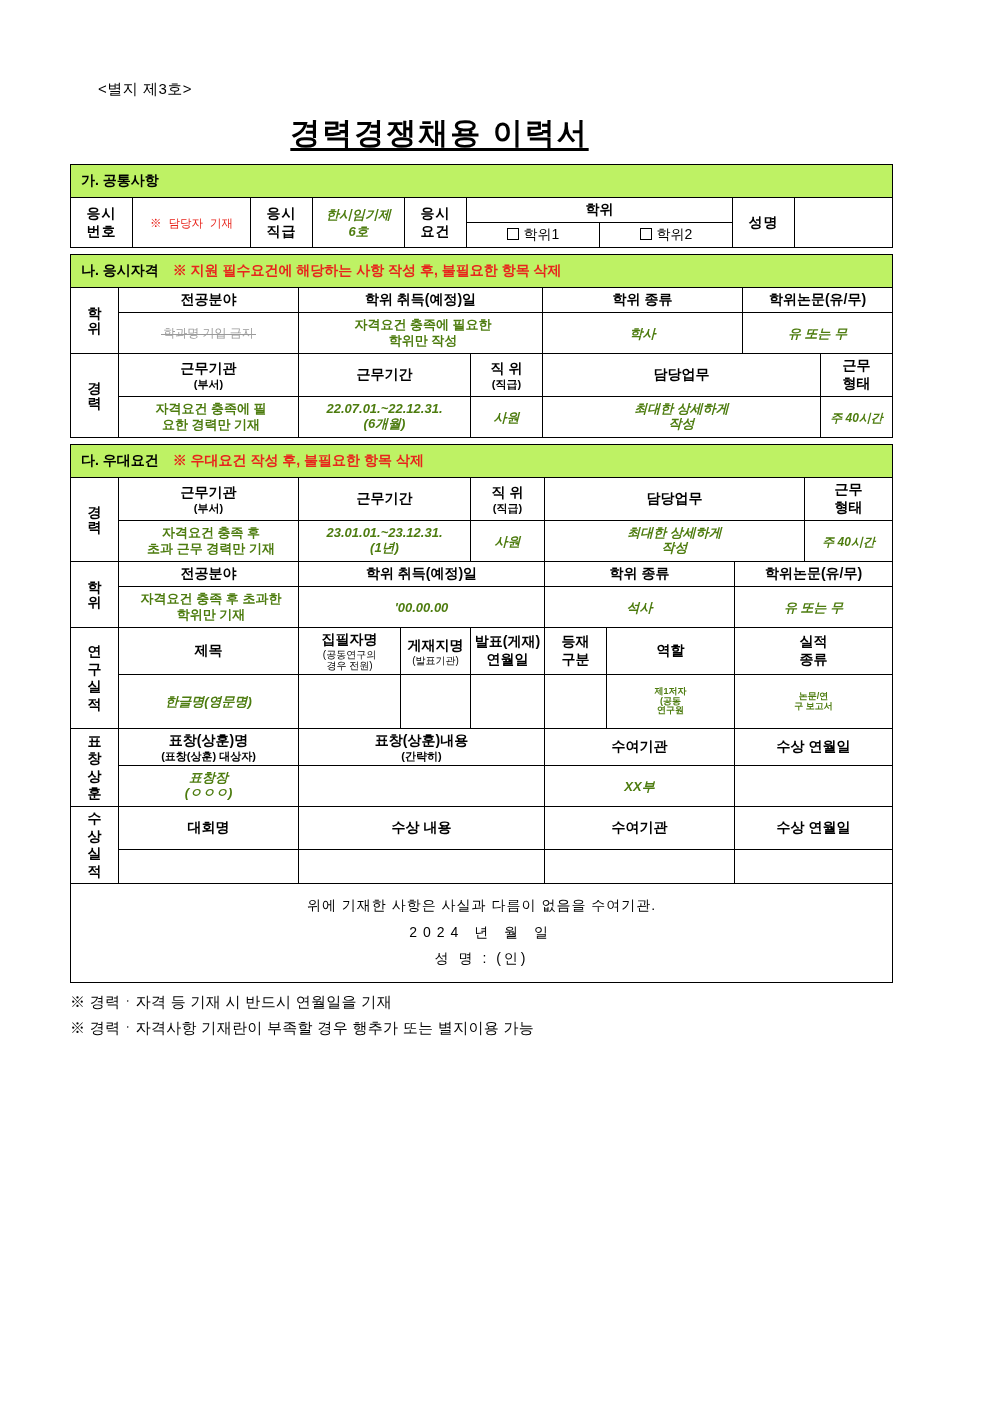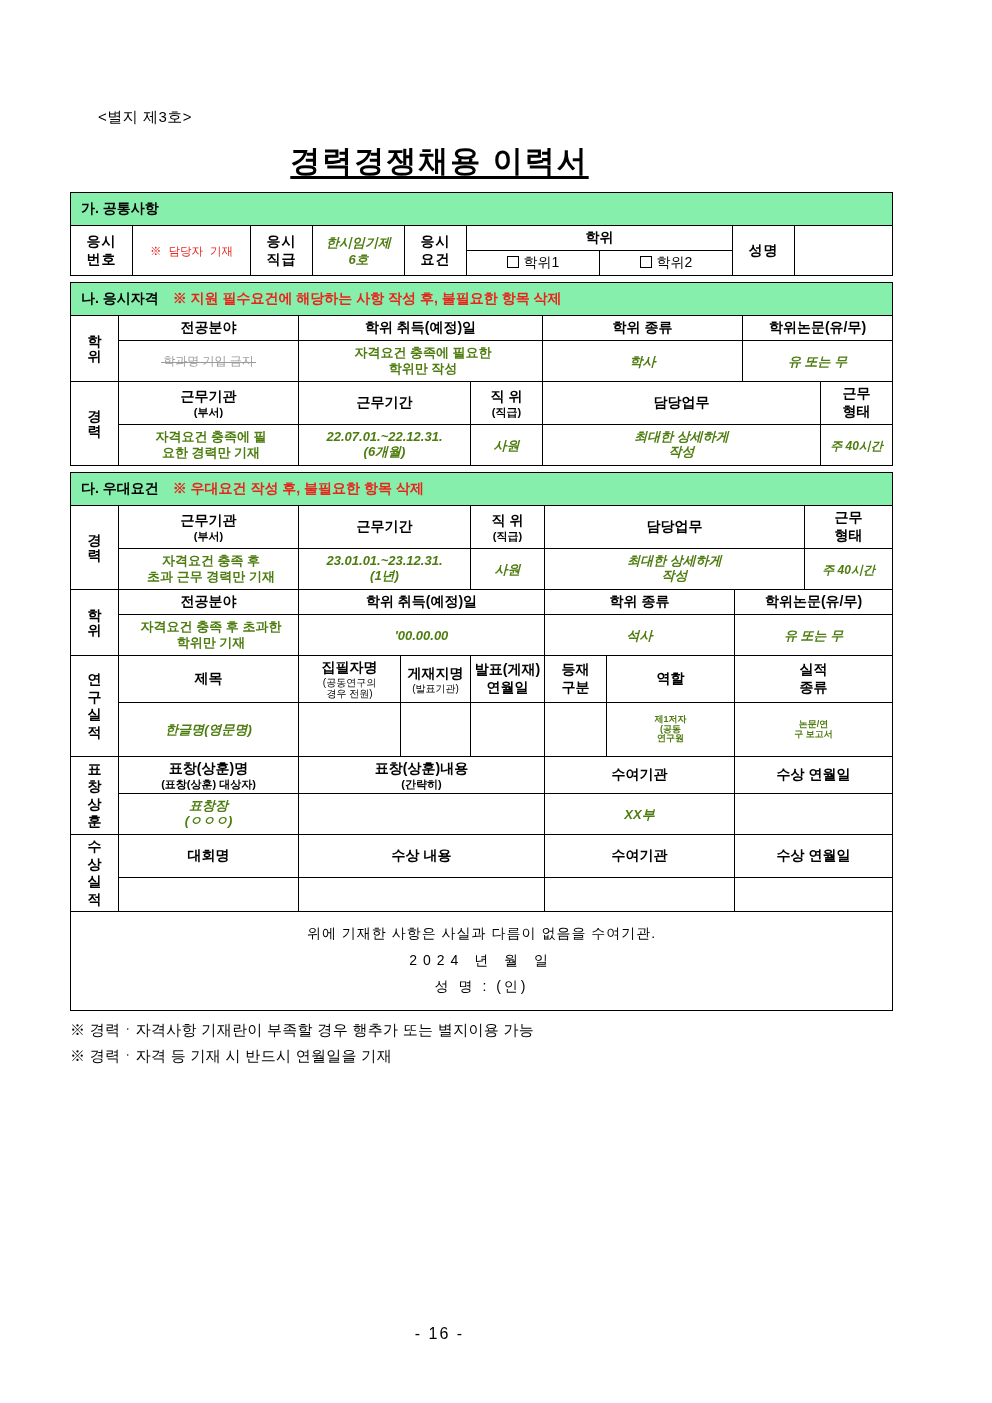--- a/index.html
+++ b/index.html
@@ -9,21 +9,21 @@
     background: #ffffff;
     font-family: "Liberation Sans", sans-serif;
     color: #000;
     position: relative;
   }
   .page {
     position: relative;
     width: 879px;
     height: 1403px;
     box-sizing: border-box;
-    padding: 108px 70px 0 70px;
+    padding: 80px 70px 0 70px;
   }
   .attach-tag {
     font-size: 15px;
     margin-left: 28px;
     margin-bottom: 14px;
     letter-spacing: 0.5px;
   }
   .doc-title {
     text-align: center;
     font-size: 30px;
@@ -40,21 +40,21 @@
     table-layout: fixed;
   }
   table.form td, table.form th {
     border: 1px solid #000;
     font-size: 14px;
     text-align: center;
     vertical-align: middle;
     padding: 3px 2px;
   }
   .sec-head {
-    background: #86efac;
+    background: #bef264;
     text-align: left !important;
     font-weight: bold;
     font-size: 15px;
     padding-left: 10px !important;
     height: 26px;
   }
   .sec-head .red {
     color: #e8241c;
     font-weight: bold;
     font-size: 14px;
@@ -501,18 +501,17 @@
       <td class="confirm" colspan="10">
         <div>위에 기재한 사항은 사실과 다름이 없음을 수여기관.</div>
         <div class="l2">2024 년      월      일</div>
         <div class="l3">성  명 :                  (인)</div>
       </td>
     </tr>
   </tbody>
     </table>
 
   <div class="notes">
+    <div>※ 경력ㆍ자격 등 기재 시 반드시 연월일을 기재</div>
     <div>※ 경력ㆍ자격사항 기재란이 부족할 경우 행추가 또는 별지이용 가능</div>
-    <div>※ 경력ㆍ자격 등 기재 시 반드시 연월일을 기재</div>
   </div>
 
-  <div class="pagenum">- 16 -</div>
 </div>
 
 </body></html>

